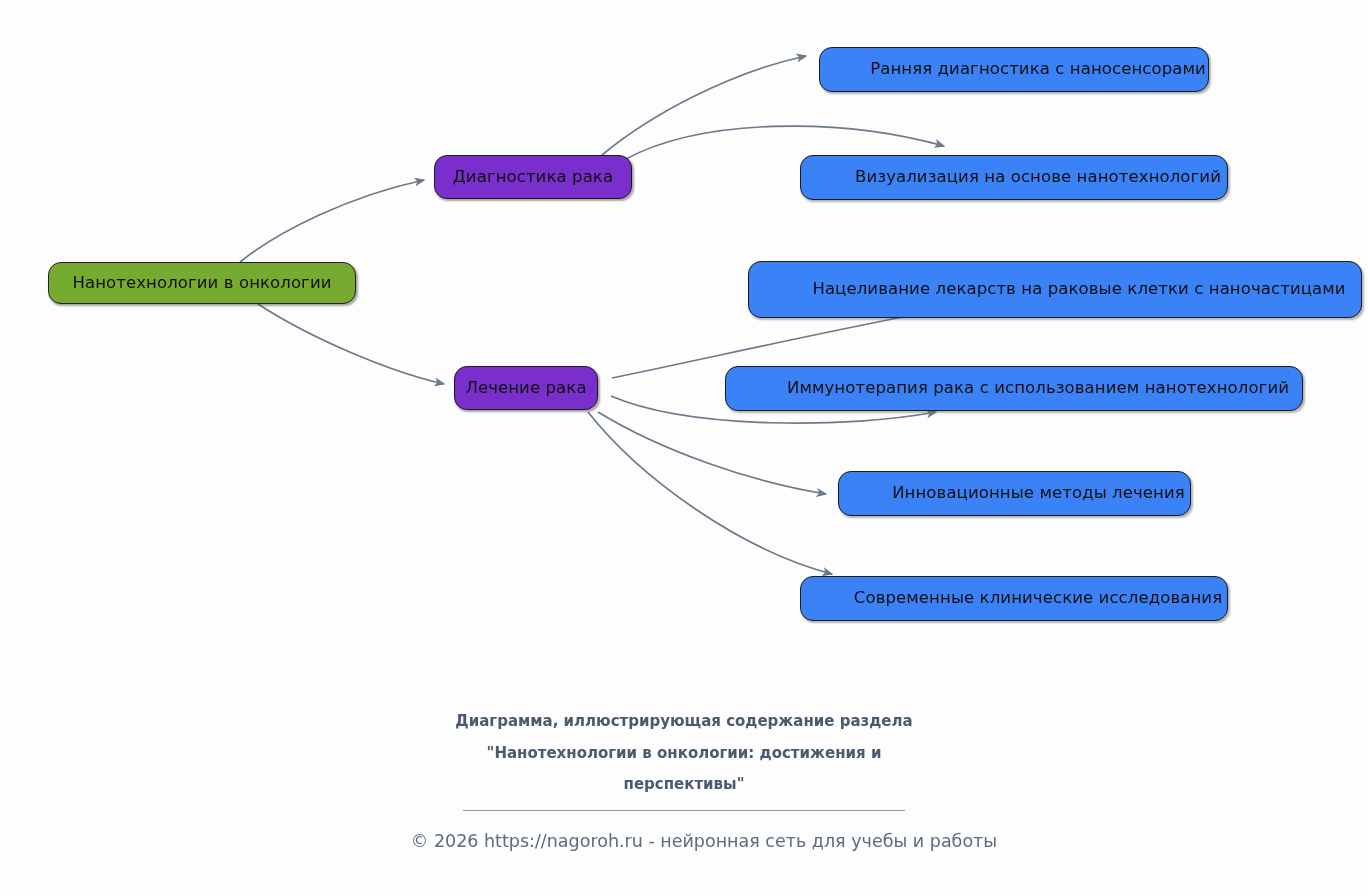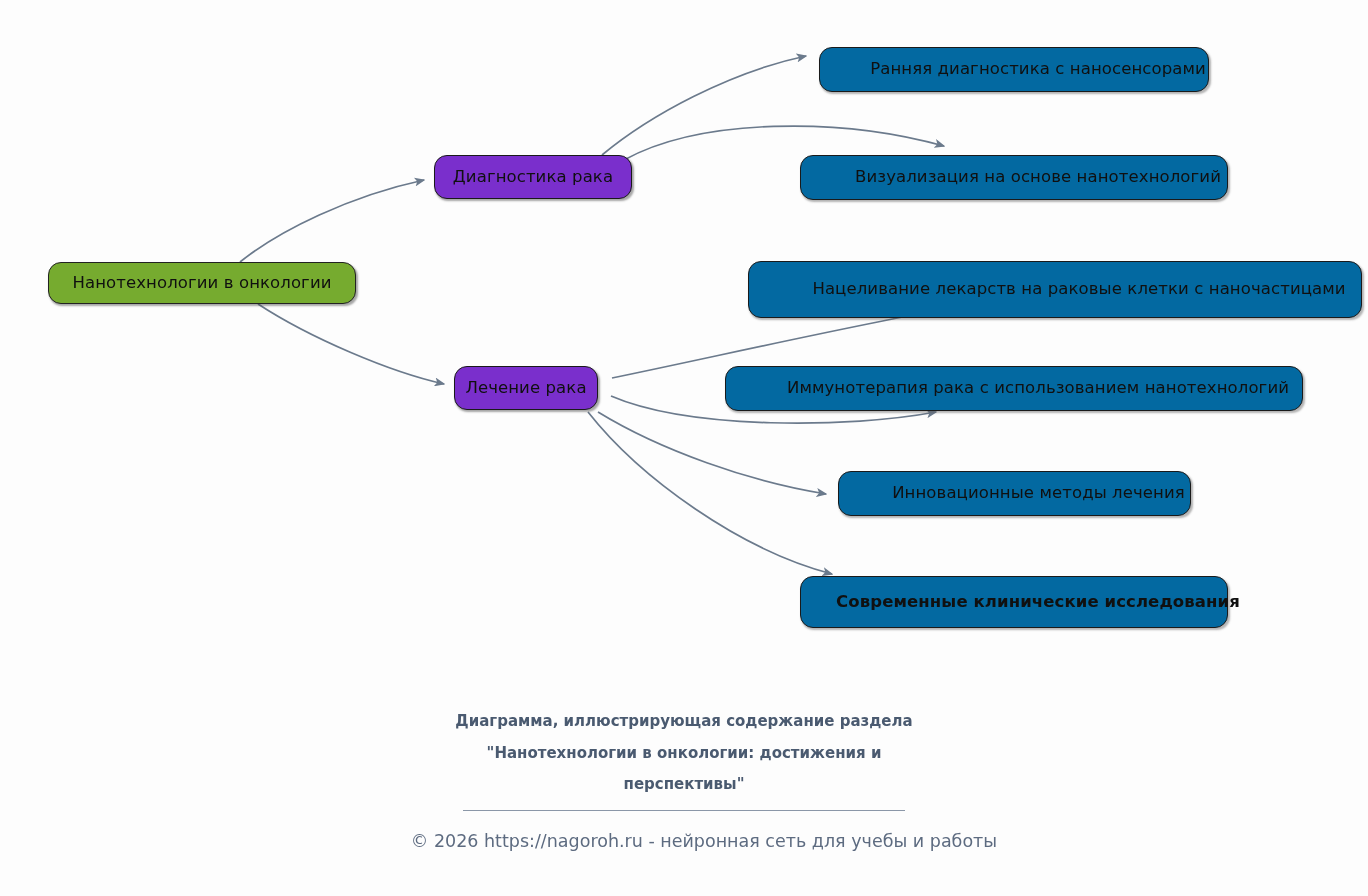--- a/index.html
+++ b/index.html
@@ -56,21 +56,21 @@
     box-shadow: 1.5px 2px 2px rgba(60,60,60,0.45);
   }
 
   .node-branch {
     background: #7a2fcc;
     border: 1.6px solid #1a1a1a;
     box-shadow: 1.5px 2px 2px rgba(60,60,60,0.45);
   }
 
   .node-leaf {
-    background: #0369a1;
+    background: #3b82f6;
     border: 1.6px solid #1a1a1a;
     box-shadow: 1.5px 2px 2px rgba(90,90,90,0.45);
     padding-left: 48px;
   }
 
   #caption-block {
     position: absolute;
     left: 0;
     top: 700px;
     width: 1368px;
@@ -157,21 +157,21 @@
   </div>
 
   <div class="node node-leaf" style="left:725px; top:366px; width:578px; height:45px;">
     <span class="node-label">Иммунотерапия рака с использованием нанотехнологий</span>
   </div>
 
   <div class="node node-leaf" style="left:838px; top:471px; width:353px; height:45px;">
     <span class="node-label">Инновационные методы лечения</span>
   </div>
 
-  <div class="node node-leaf" style="left:800px; top:576px; width:428px; height:52px;font-weight:bold;">
+  <div class="node node-leaf" style="left:800px; top:576px; width:428px; height:45px;">
     <span class="node-label">Современные клинические исследования</span>
   </div>
 
 </div>
 
 <div id="caption-block">
   <div class="caption-title">Диаграмма, иллюстрирующая содержание раздела</div>
   <div class="caption-title">"Нанотехнологии в онкологии: достижения и</div>
   <div class="caption-title">перспективы"</div>
   <div class="caption-divider"></div>

